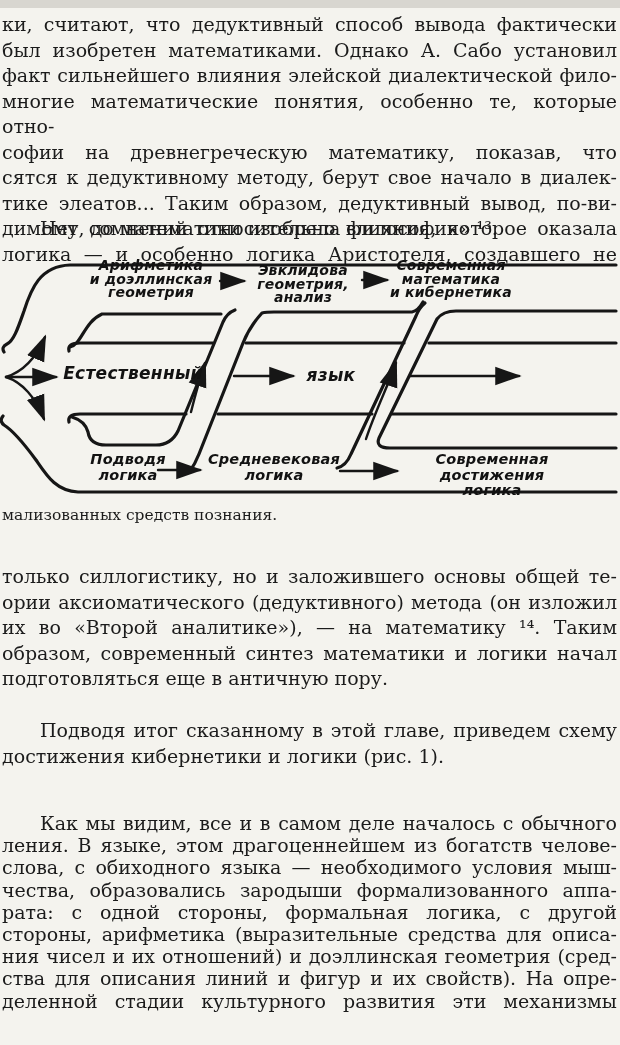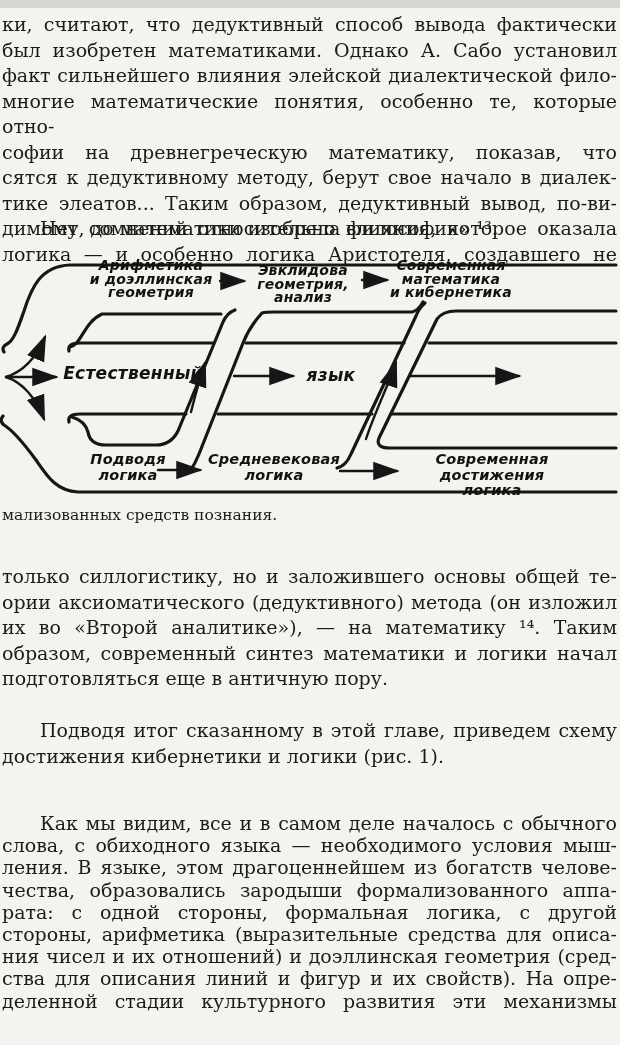--- a/index.html
+++ b/index.html
@@ -143,22 +143,22 @@
       <div class="tline">их во «Второй аналитике»), — на математику ¹⁴. Таким</div>
       <div class="tline">образом, современный синтез математики и логики начал</div>
       <div class="tline last">подготовляться еще в античную пору.</div>
     </div>
   <div class="para" style="top:710px">
       <div class="tline ind">Подводя итог сказанному в этой главе, приведем схему</div>
       <div class="tline last">достижения кибернетики и логики (рис. 1).</div>
     </div>
   <div class="para tight" style="top:804px">
       <div class="tline ind">Как мы видим, все  и в самом деле началось с обычного</div>
+      <div class="tline">ления. В языке, этом драгоценнейшем из богатств челове-</div>
       <div class="tline">слова, с обиходного языка — необходимого условия мыш-</div>
-      <div class="tline">ления. В языке, этом драгоценнейшем из богатств челове-</div>
       <div class="tline">чества, образовались зародыши формализованного аппа-</div>
       <div class="tline">рата: с одной стороны, формальная логика, с другой</div>
       <div class="tline">стороны, арифметика (выразительные средства для описа-</div>
       <div class="tline">ния чисел и их отношений) и доэллинская геометрия (сред-</div>
       <div class="tline">ства для описания линий и фигур и их свойств). На опре-</div>
       <div class="tline">деленной стадии культурного развития эти механизмы</div>
     </div>
 
   <div class="pageno">25</div>
 </div>

